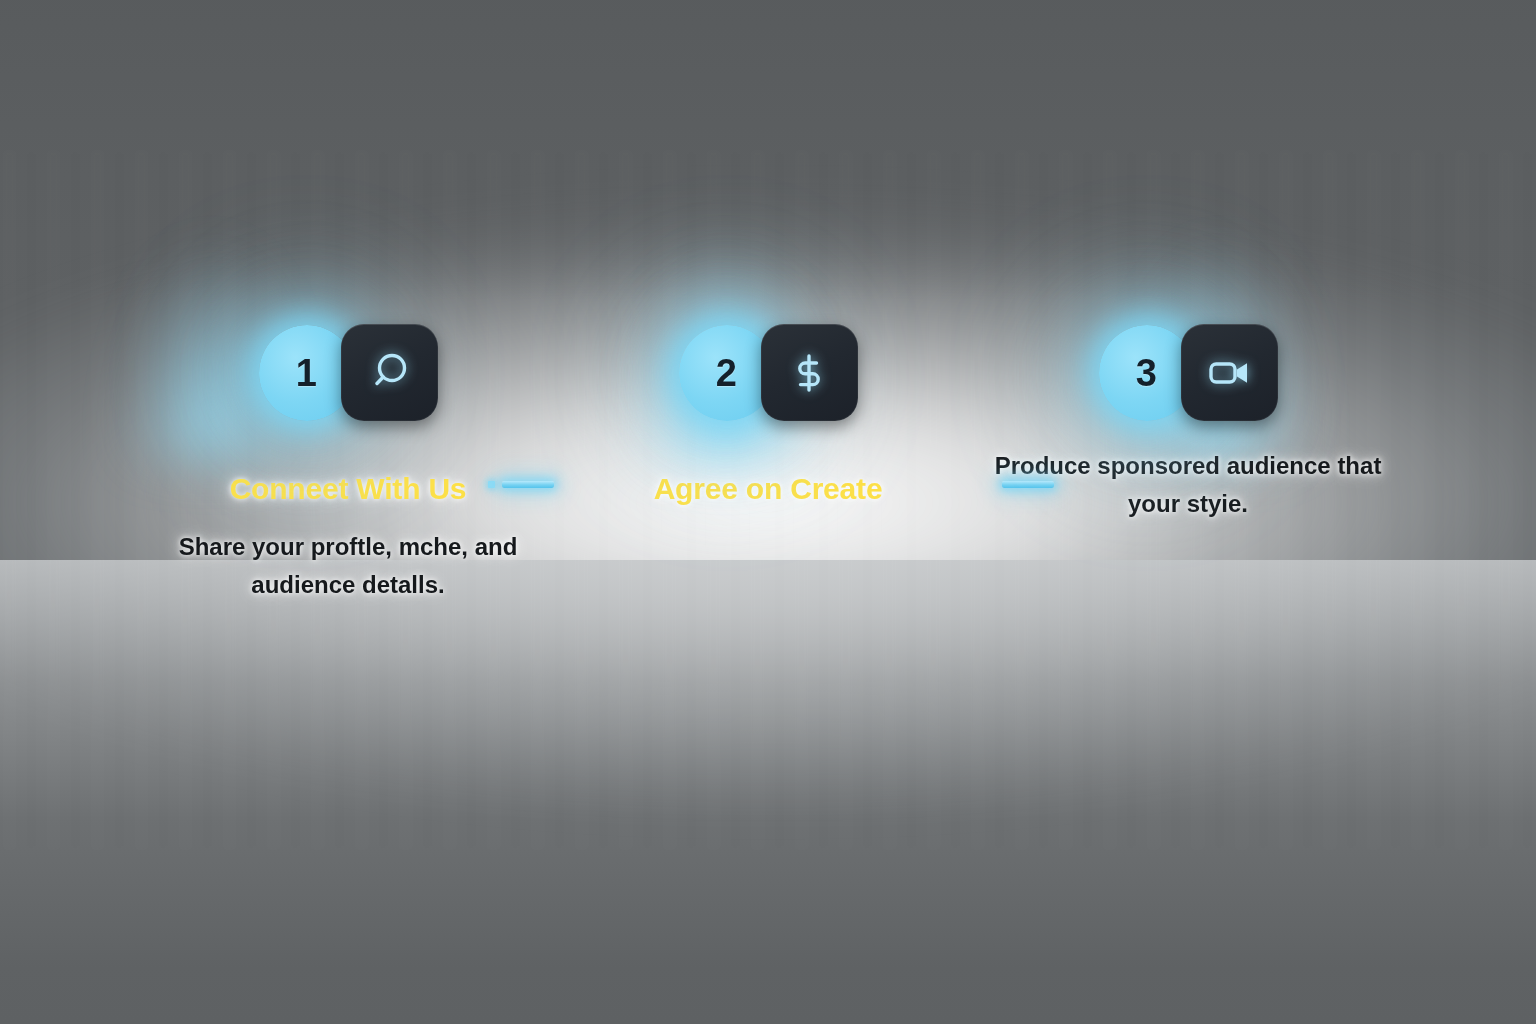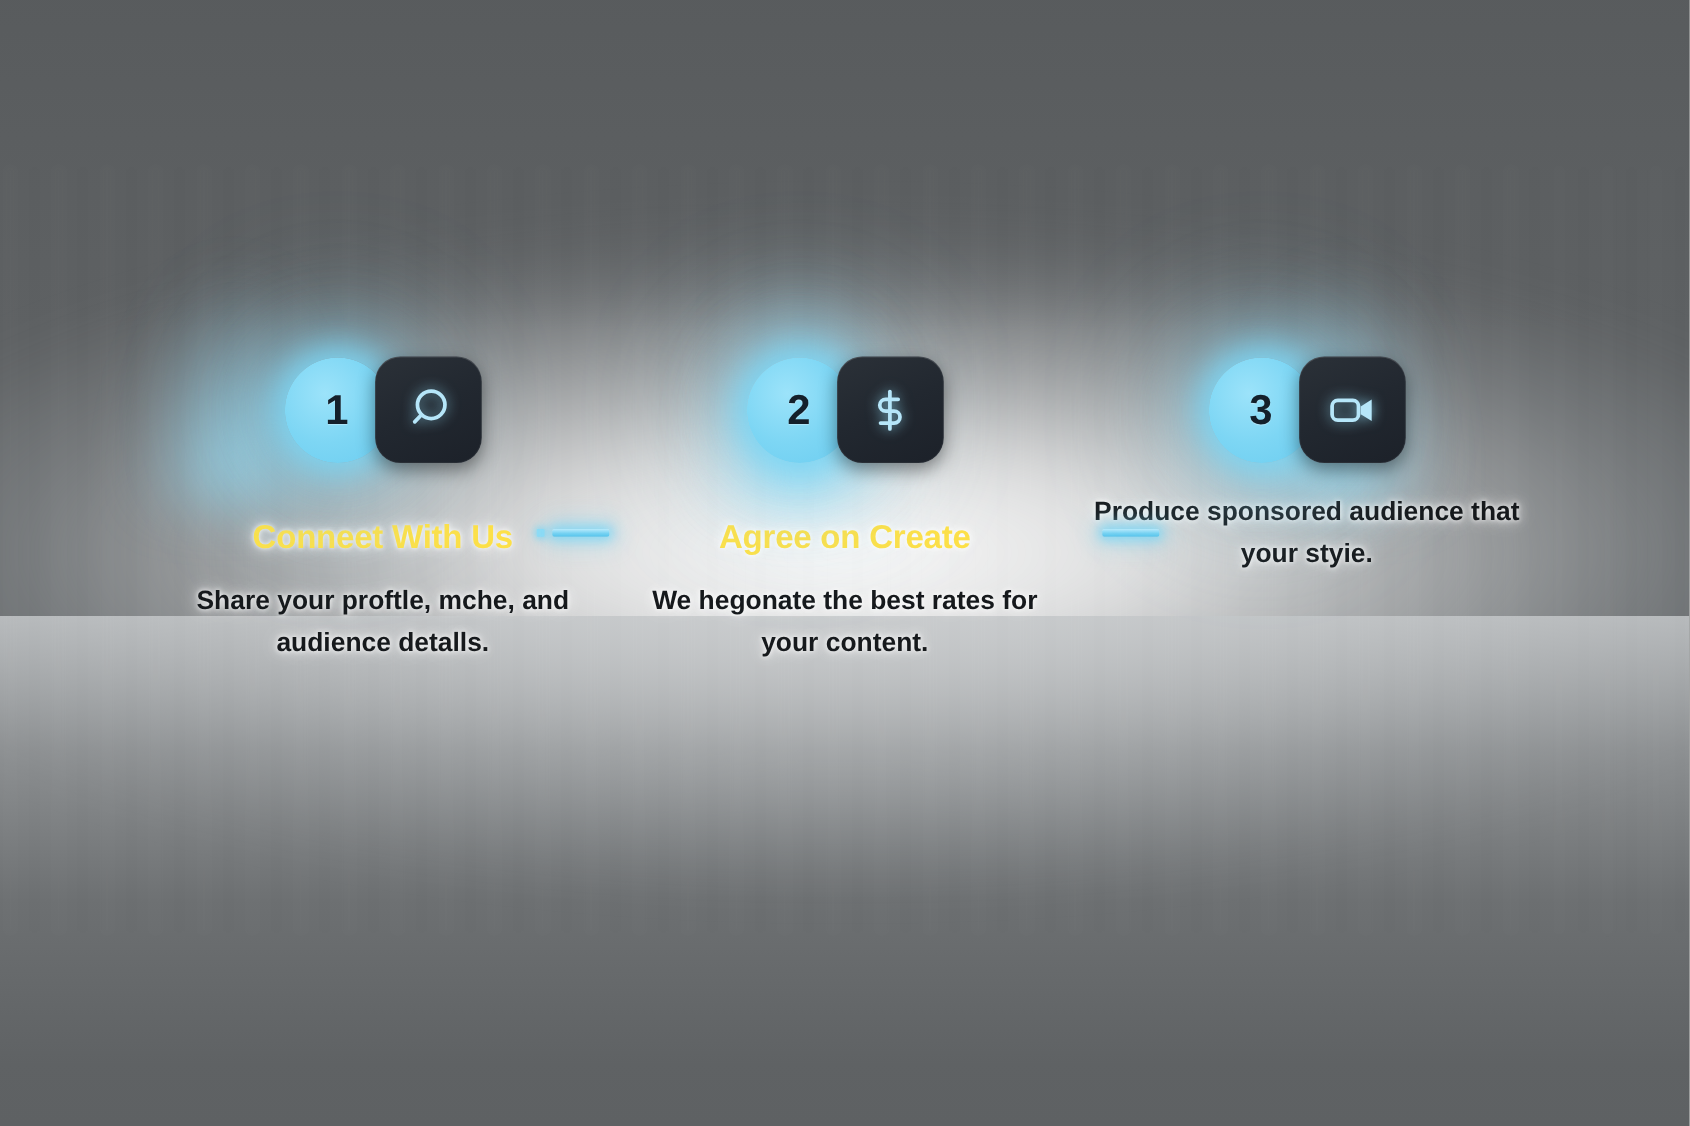--- a/index.html
+++ b/index.html
@@ -283,21 +283,20 @@
         <div class="icon-tile">
           <span>
             <svg width="46" height="46" viewBox="0 0 46 46" fill="none" stroke-width="3.4" stroke-linecap="round" stroke-linejoin="round">
               <line x1="23" y1="6" x2="23" y2="40"></line>
               <path d="M30.5 13H19.2a5.4 5.4 0 0 0 0 10.8h7.6a5.4 5.4 0 0 1 0 10.8H14.5"></path>
             </svg>
           </span>
         </div>
       </div>
       <div class="step-title">Agree on Create</div>
-      <div class="step-desc">We hegonate the best rates for your content.</div>
     </div>
 
     <div class="step">
       <div class="badge-row">
         <div class="num-circle">
           <span>3</span>
         </div>
         <div class="icon-tile">
           <span>
             <svg width="48" height="48" viewBox="0 0 48 48" fill="none" stroke-width="3.4" stroke-linecap="round" stroke-linejoin="round">

